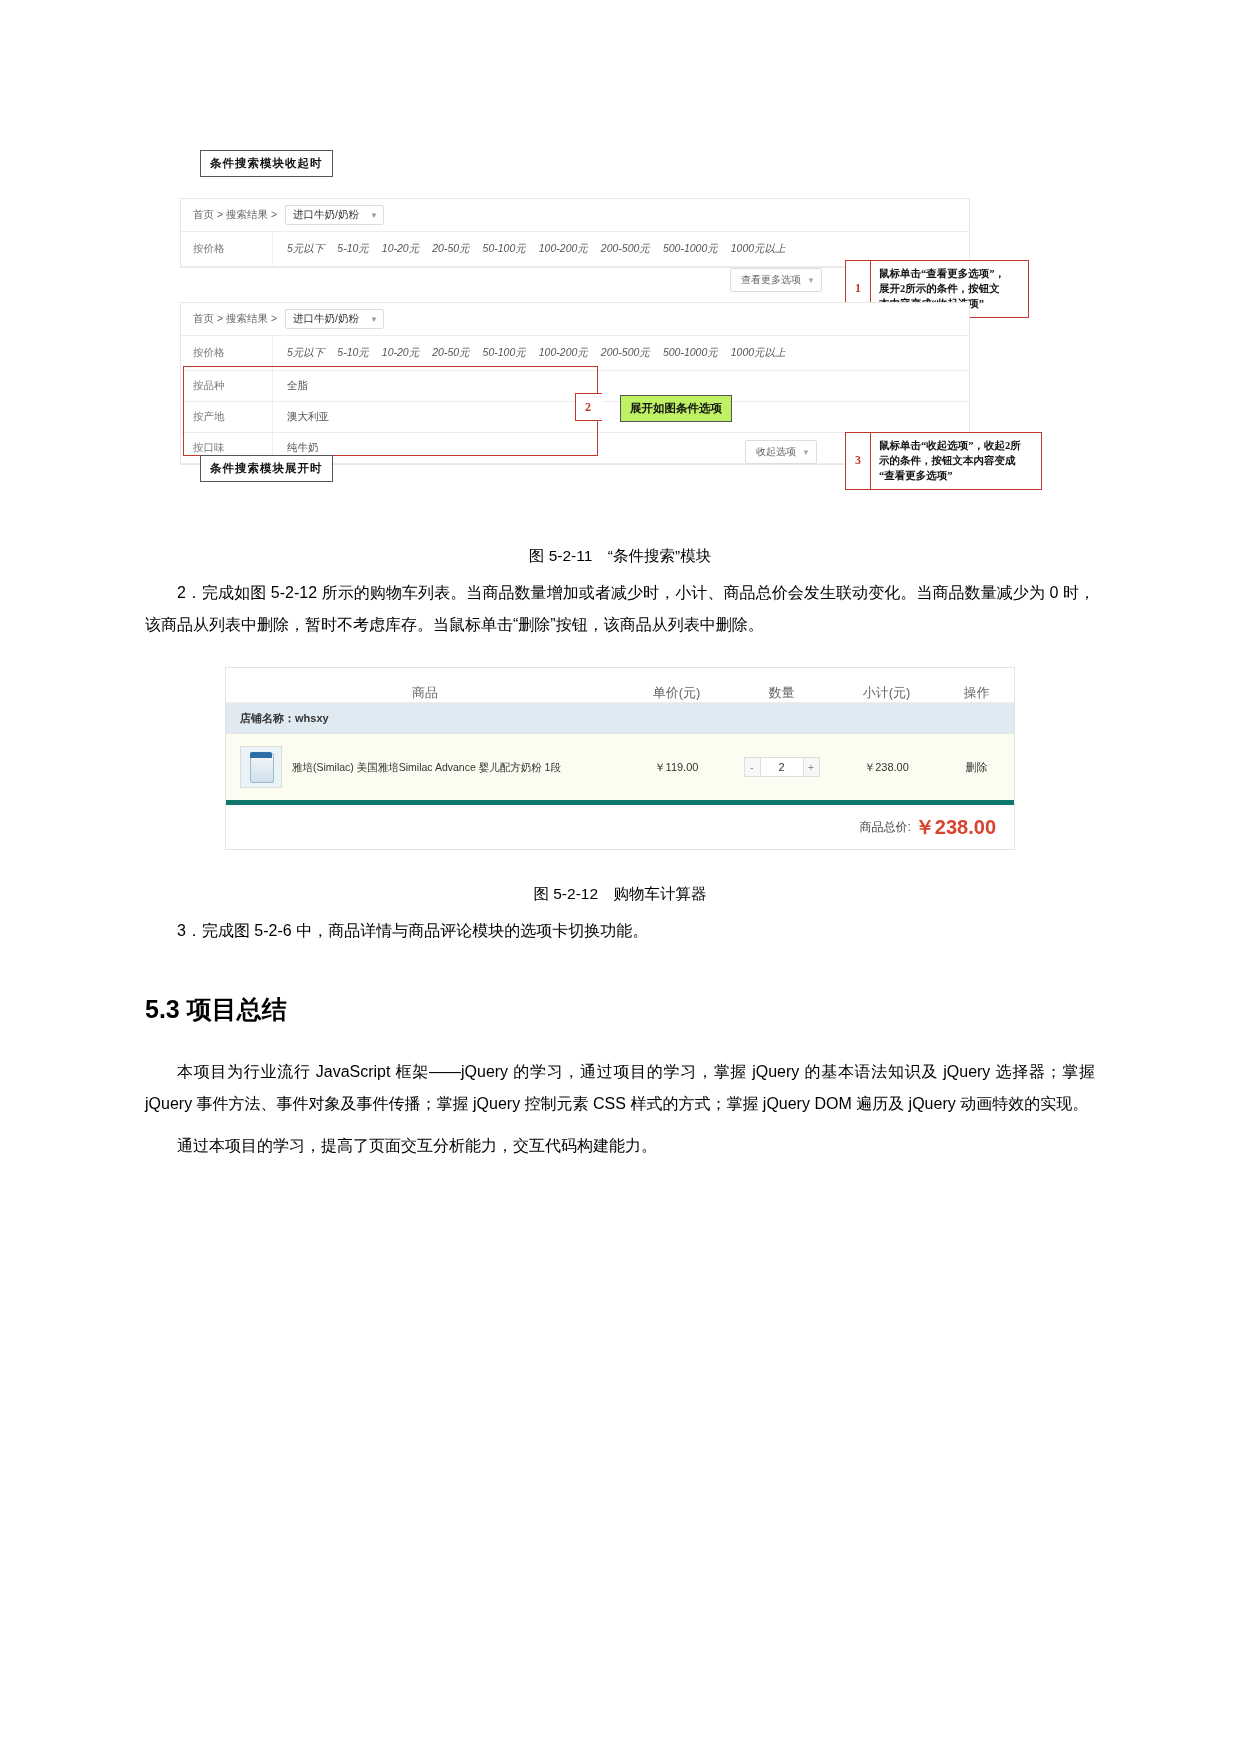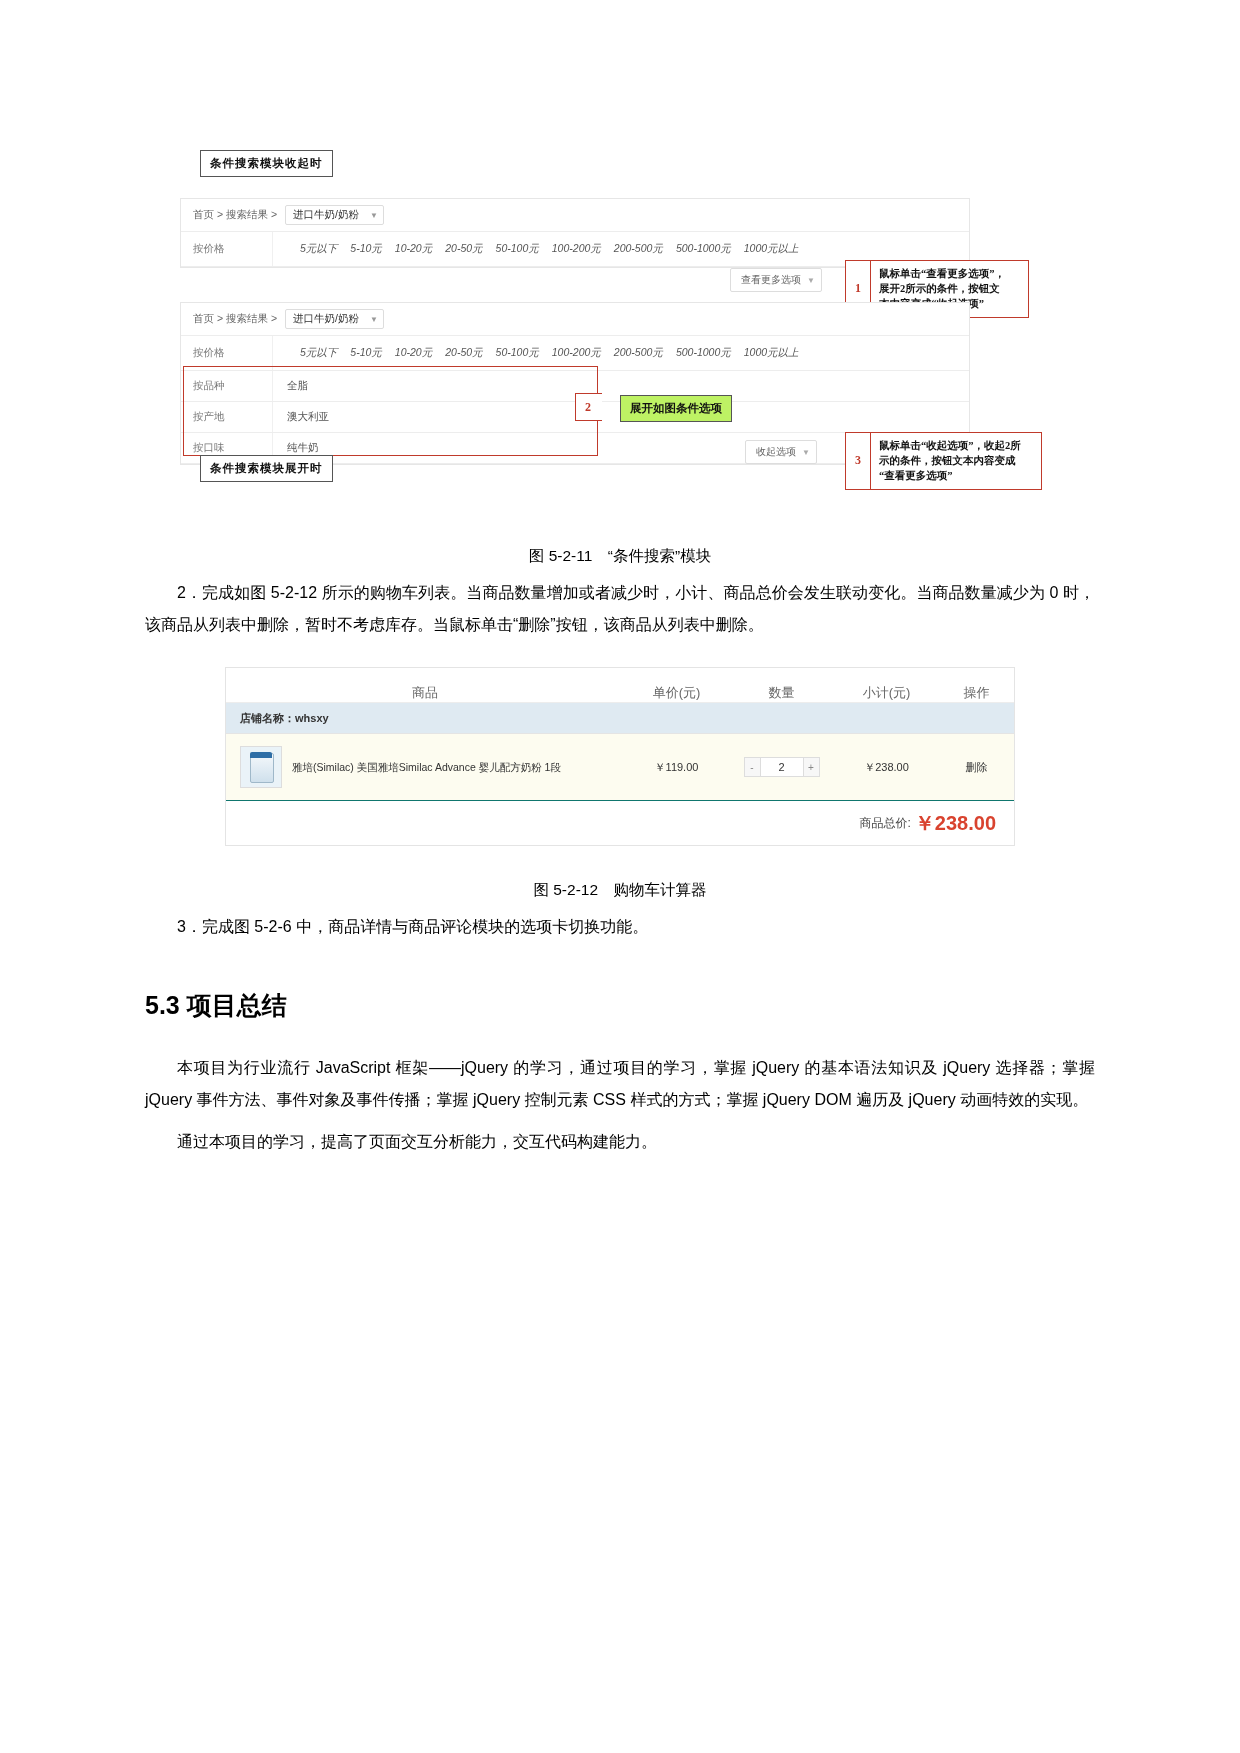--- a/index.html
+++ b/index.html
@@ -77,21 +77,20 @@
     font-size: 8px;
     color: #999;
   }
   .price-row {
     height: 34px;
     display: flex;
     align-items: center;
     font-size: 10.5px;
     color: #555;
     border-bottom: 1px solid #ededed;
-    gap: 13px;
   }
   .price-row .lbl {
     width: 92px;
     padding-left: 12px;
     box-sizing: border-box;
     color: #777;
     border-right: 1px solid #f0f0f0;
     height: 100%;
     display: flex;
     align-items: center;
@@ -235,21 +234,21 @@
     font-size: 11px;
     font-weight: bold;
     color: #333;
     border-bottom: 1px solid #e4e4e4;
   }
   .item-row {
     display: flex;
     align-items: center;
     background: #fdfcf0;
     height: 66px;
-    border-bottom: 1px solid #0f766e;
+    border-bottom: 5px solid #0f766e;
   }
   .item-prod {
     flex: 1;
     display: flex;
     align-items: center;
     padding-left: 14px;
     gap: 10px;
   }
   .thumb {
     width: 40px; height: 40px;

